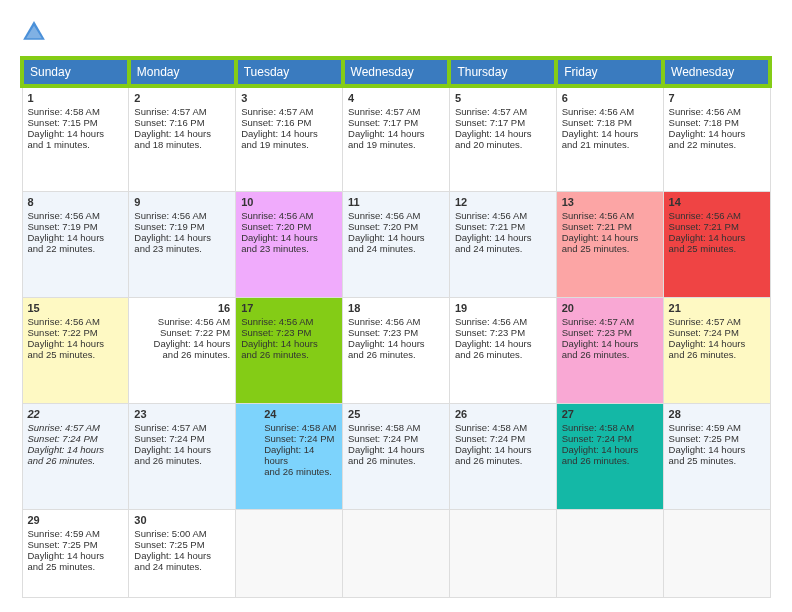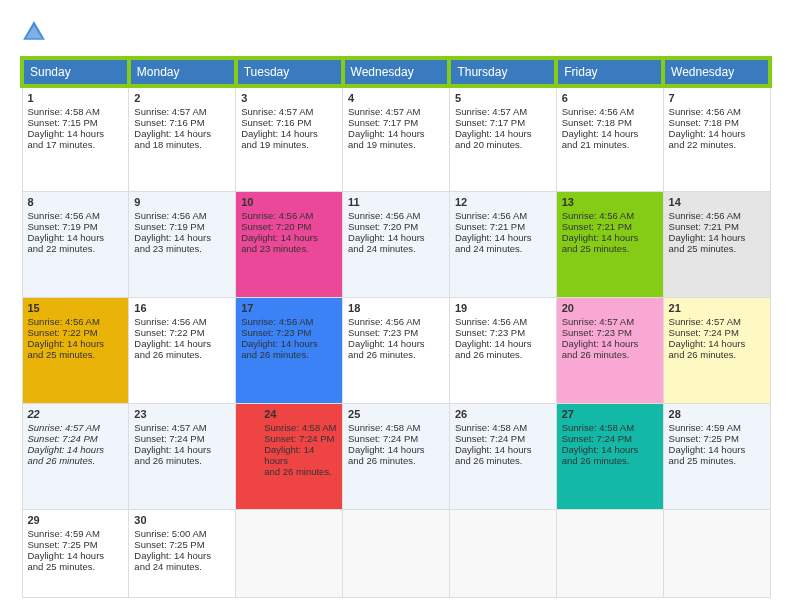--- a/index.html
+++ b/index.html
@@ -131,21 +131,21 @@
           <th>Wednesday</th>
         </tr>
     </thead>
     <tbody id="calendar-body">
     <tr>
           <td style="background: rgb(255, 255, 255);">
             <span class="day-num">1</span>
             <div>Sunrise: 4:58 AM</div>
             <div>Sunset: 7:15 PM</div>
             <div>Daylight: 14 hours</div>
-            <div>and 17 minutes.</div>
+            <div>and 1 minutes.</div>
           </td>
           <td style="background: rgb(255, 255, 255);">
             <span class="day-num">2</span>
             <div>Sunrise: 4:57 AM</div>
             <div>Sunset: 7:16 PM</div>
             <div>Daylight: 14 hours</div>
             <div>and 18 minutes.</div>
           </td>
           <td style="background: rgb(255, 255, 255);">
             <span class="day-num">3</span>
@@ -191,72 +191,72 @@
             <div>Daylight: 14 hours</div>
             <div>and 22 minutes.</div>
           </td>
           <td style="background: rgb(240, 245, 251);">
             <span class="day-num">9</span>
             <div>Sunrise: 4:56 AM</div>
             <div>Sunset: 7:19 PM</div>
             <div>Daylight: 14 hours</div>
             <div>and 23 minutes.</div>
           </td>
-          <td style="background: #ec4899;">
+          <td style="background: #f0abfc;">
             <span class="day-num">10</span>
             <div>Sunrise: 4:56 AM</div>
             <div>Sunset: 7:20 PM</div>
             <div>Daylight: 14 hours</div>
             <div>and 23 minutes.</div>
           </td>
           <td style="background: rgb(240, 245, 251);">
             <span class="day-num">11</span>
             <div>Sunrise: 4:56 AM</div>
             <div>Sunset: 7:20 PM</div>
             <div>Daylight: 14 hours</div>
             <div>and 24 minutes.</div>
           </td>
           <td style="background: rgb(240, 245, 251);">
             <span class="day-num">12</span>
             <div>Sunrise: 4:56 AM</div>
             <div>Sunset: 7:21 PM</div>
             <div>Daylight: 14 hours</div>
             <div>and 24 minutes.</div>
           </td>
+          <td style="background: #fca5a5;">
+            <span class="day-num">13</span>
+            <div>Sunrise: 4:56 AM</div>
+            <div>Sunset: 7:21 PM</div>
+            <div>Daylight: 14 hours</div>
+            <div>and 25 minutes.</div>
+          </td>
+          <td style="background: #ef4444; margin-left: 36px;">
+            <span class="day-num">14</span>
+            <div>Sunrise: 4:56 AM</div>
+            <div>Sunset: 7:21 PM</div>
+            <div>Daylight: 14 hours</div>
+            <div>and 25 minutes.</div>
+          </td>
+        </tr>
+        <tr>
+          <td style="background: #fef9c3;">
+            <span class="day-num">15</span>
+            <div>Sunrise: 4:56 AM</div>
+            <div>Sunset: 7:22 PM</div>
+            <div>Daylight: 14 hours</div>
+            <div>and 25 minutes.</div>
+          </td>
+          <td style="background: rgb(255, 255, 255); text-align: right;">
+            <span class="day-num">16</span>
+            <div>Sunrise: 4:56 AM</div>
+            <div>Sunset: 7:22 PM</div>
+            <div>Daylight: 14 hours</div>
+            <div>and 26 minutes.</div>
+          </td>
           <td style="background: #84cc16;">
-            <span class="day-num">13</span>
-            <div>Sunrise: 4:56 AM</div>
-            <div>Sunset: 7:21 PM</div>
-            <div>Daylight: 14 hours</div>
-            <div>and 25 minutes.</div>
-          </td>
-          <td style="background: #e5e5e5; margin-left: 36px;">
-            <span class="day-num">14</span>
-            <div>Sunrise: 4:56 AM</div>
-            <div>Sunset: 7:21 PM</div>
-            <div>Daylight: 14 hours</div>
-            <div>and 25 minutes.</div>
-          </td>
-        </tr>
-        <tr>
-          <td style="background: #eab308;">
-            <span class="day-num">15</span>
-            <div>Sunrise: 4:56 AM</div>
-            <div>Sunset: 7:22 PM</div>
-            <div>Daylight: 14 hours</div>
-            <div>and 25 minutes.</div>
-          </td>
-          <td style="background: rgb(255, 255, 255);">
-            <span class="day-num">16</span>
-            <div>Sunrise: 4:56 AM</div>
-            <div>Sunset: 7:22 PM</div>
-            <div>Daylight: 14 hours</div>
-            <div>and 26 minutes.</div>
-          </td>
-          <td style="background: #3b82f6;">
             <span class="day-num">17</span>
             <div>Sunrise: 4:56 AM</div>
             <div>Sunset: 7:23 PM</div>
             <div>Daylight: 14 hours</div>
             <div>and 26 minutes.</div>
           </td>
           <td style="background: rgb(255, 255, 255);">
             <span class="day-num">18</span>
             <div>Sunrise: 4:56 AM</div>
             <div>Sunset: 7:23 PM</div>
@@ -293,21 +293,21 @@
             <div>Daylight: 14 hours</div>
             <div>and 26 minutes.</div>
           </td>
           <td style="background: rgb(240, 245, 251);">
             <span class="day-num">23</span>
             <div>Sunrise: 4:57 AM</div>
             <div>Sunset: 7:24 PM</div>
             <div>Daylight: 14 hours</div>
             <div>and 26 minutes.</div>
           </td>
-          <td style="background: #ef4444; padding-left: 28px;">
+          <td style="background: #7dd3fc; padding-left: 28px;">
             <span class="day-num">24</span>
             <div>Sunrise: 4:58 AM</div>
             <div>Sunset: 7:24 PM</div>
             <div>Daylight: 14 hours</div>
             <div>and 26 minutes.</div>
           </td>
           <td style="background: rgb(240, 245, 251);">
             <span class="day-num">25</span>
             <div>Sunrise: 4:58 AM</div>
             <div>Sunset: 7:24 PM</div>

